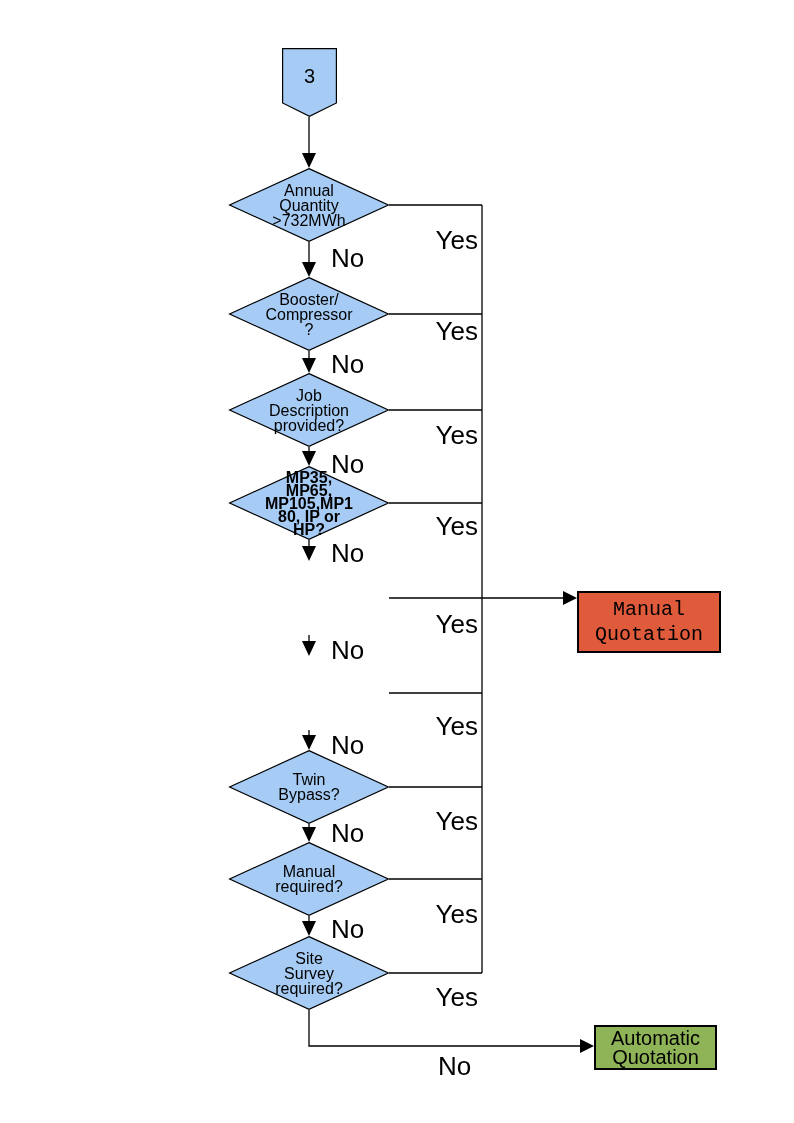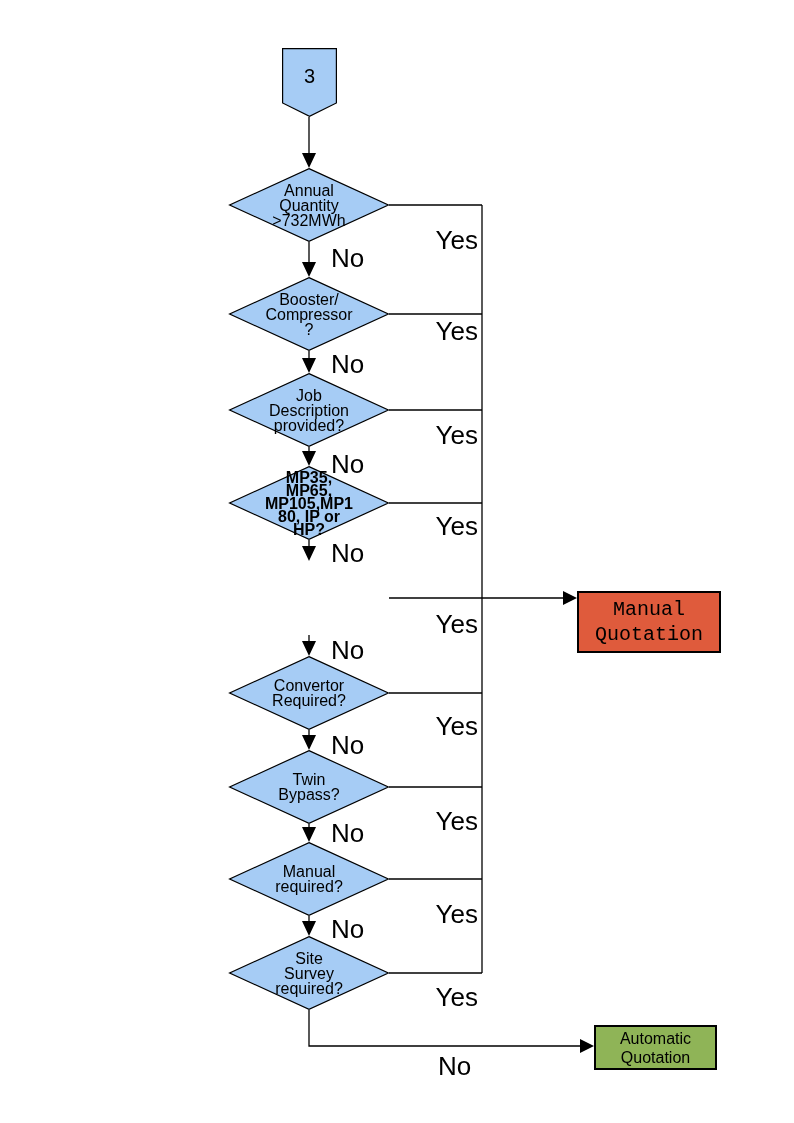--- a/index.html
+++ b/index.html
@@ -22,21 +22,21 @@
   .diamond { width: 160px; height: 74px; left: 229px; }
   .diamond .node-label { font-size: 16px; line-height: 15px; }
   .diamond.small .node-label { font-size: 16px; line-height: 13px; font-weight: bold; }
   .shape-poly { fill: var(--decision-fill, #a6ccf5); stroke: var(--stroke, #000); stroke-width: 1.2; }
   .pentagon { left: 282px; top: 48px; width: 55px; height: 69px; }
   .pentagon .node-label { font-size: 20px; padding-bottom: 13px; }
   .box { box-sizing: border-box; border: 2px solid var(--stroke, #000); }
   .box.manual { left: 577px; top: 591px; width: 144px; height: 62px; background: var(--manual-fill, #df5b3c); font-family: Liberation Mono, monospace; }
   .box.manual .node-label { font-size: 20px; line-height: 25px; }
   .box.automatic { left: 594px; top: 1025px; width: 123px; height: 45px; background: var(--automatic-fill, #8fb457); }
-  .box.automatic .node-label { font-size: 16px; line-height: 19px; }
+  .box.automatic .node-label { font-size: 20px; line-height: 19px; }
   .edge-label { position: absolute; font-size: 26px; line-height: 27px; color: #000; white-space: nowrap; }
   .edge-label.yes { right: 316px; text-align: center; }
   .edge-label.no { left: 331px; }
   .edge-label.no-final { left: 438px; }
   .edgework { stroke: var(--stroke, #000); stroke-width: 1.3; fill: none; }
   .arrowhead { fill: var(--stroke, #000); stroke: none; }
 </style>
 </head>
 <body>
 
@@ -118,27 +118,20 @@
   <div class="node diamond small" style="top:466px">
     <svg viewBox="0 0 160 74" preserveAspectRatio="none">
         <polygon class="shape-poly" points="80,0.6 159.4,37 80,73.4 0.6,37"></polygon>
       </svg>
     <div class="node-label">MP35,
 MP65,
 MP105,MP1
 80, IP or
 HP?</div>
   </div>
-  <div class="node diamond" style="top:656px">
-    <svg viewBox="0 0 160 74" preserveAspectRatio="none">
-        <polygon class="shape-poly" points="80,0.6 159.4,37 80,73.4 0.6,37"></polygon>
-      </svg>
-    <div class="node-label">Convertor
-Required?</div>
-  </div>
   <div class="node diamond" style="top:750px">
     <svg viewBox="0 0 160 74" preserveAspectRatio="none">
         <polygon class="shape-poly" points="80,0.6 159.4,37 80,73.4 0.6,37"></polygon>
       </svg>
     <div class="node-label">Twin
 Bypass?</div>
   </div>
   <div class="node diamond" style="top:842px">
     <svg viewBox="0 0 160 74" preserveAspectRatio="none">
         <polygon class="shape-poly" points="80,0.6 159.4,37 80,73.4 0.6,37"></polygon>

